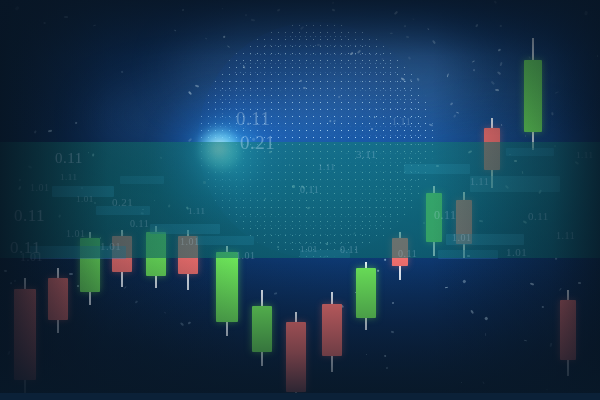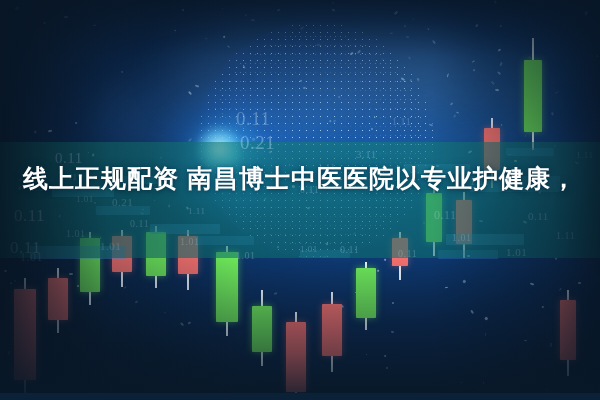--- a/index.html
+++ b/index.html
@@ -474,17 +474,16 @@
       <div class="num" style="left: 398px; top: 248px; font-size: 10px; opacity: 0.45;">0.11</div>
       <div class="num" style="left: 236px; top: 250px; font-size: 10px; opacity: 0.45;">1.01</div>
       <div class="num" style="left: 340px; top: 244px; font-size: 10px; opacity: 0.45;">0.11</div>
       <div class="num" style="left: 300px; top: 244px; font-size: 9px; opacity: 0.45;">1.01</div>
       <div class="num" style="left: 20px; top: 250px; font-size: 12px; opacity: 0.45;">1.01</div>
     </div>
 
   <div class="bg-vign"></div>
 
   <div class="headline">
-    <span class="line">线上正规配资 南昌博士中医医院以专业护健康，</span>
   </div>
 
   <div class="lower-edge"></div>
 </div>
 
 </body></html>

